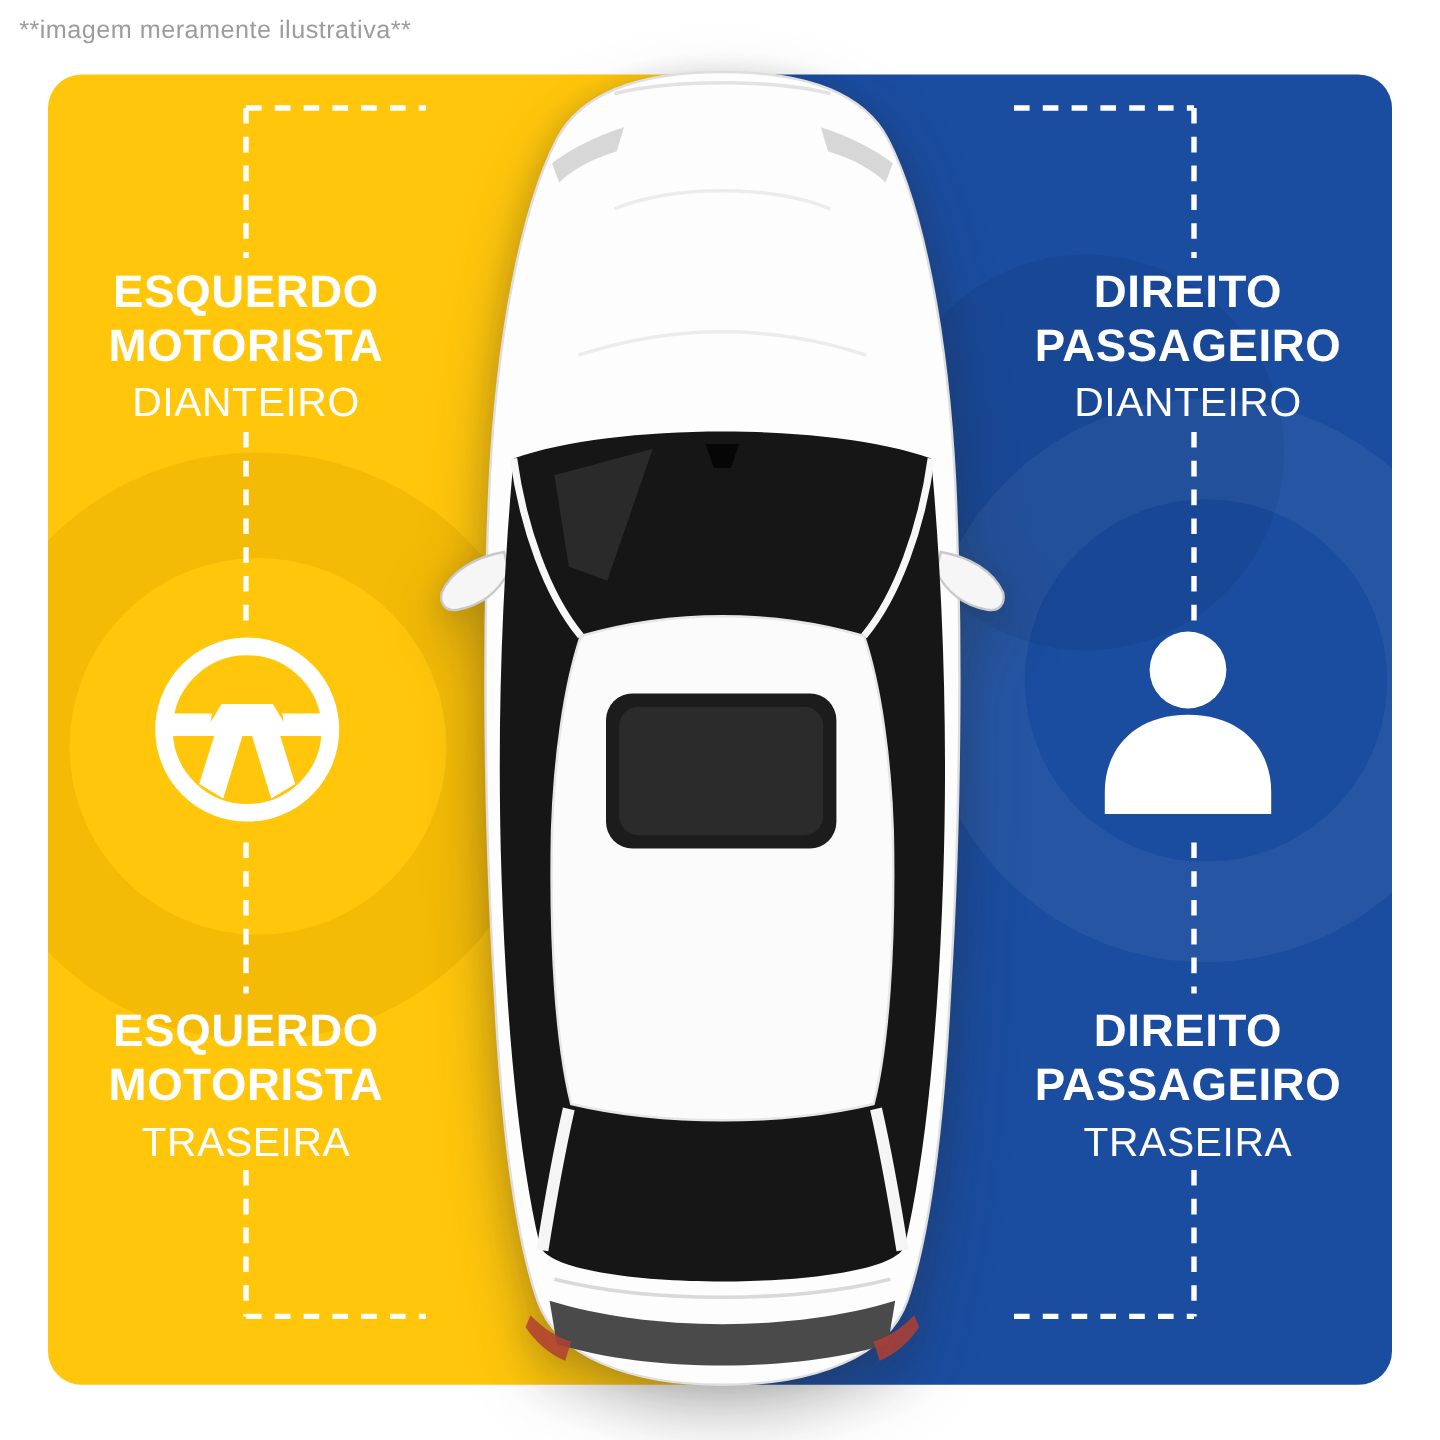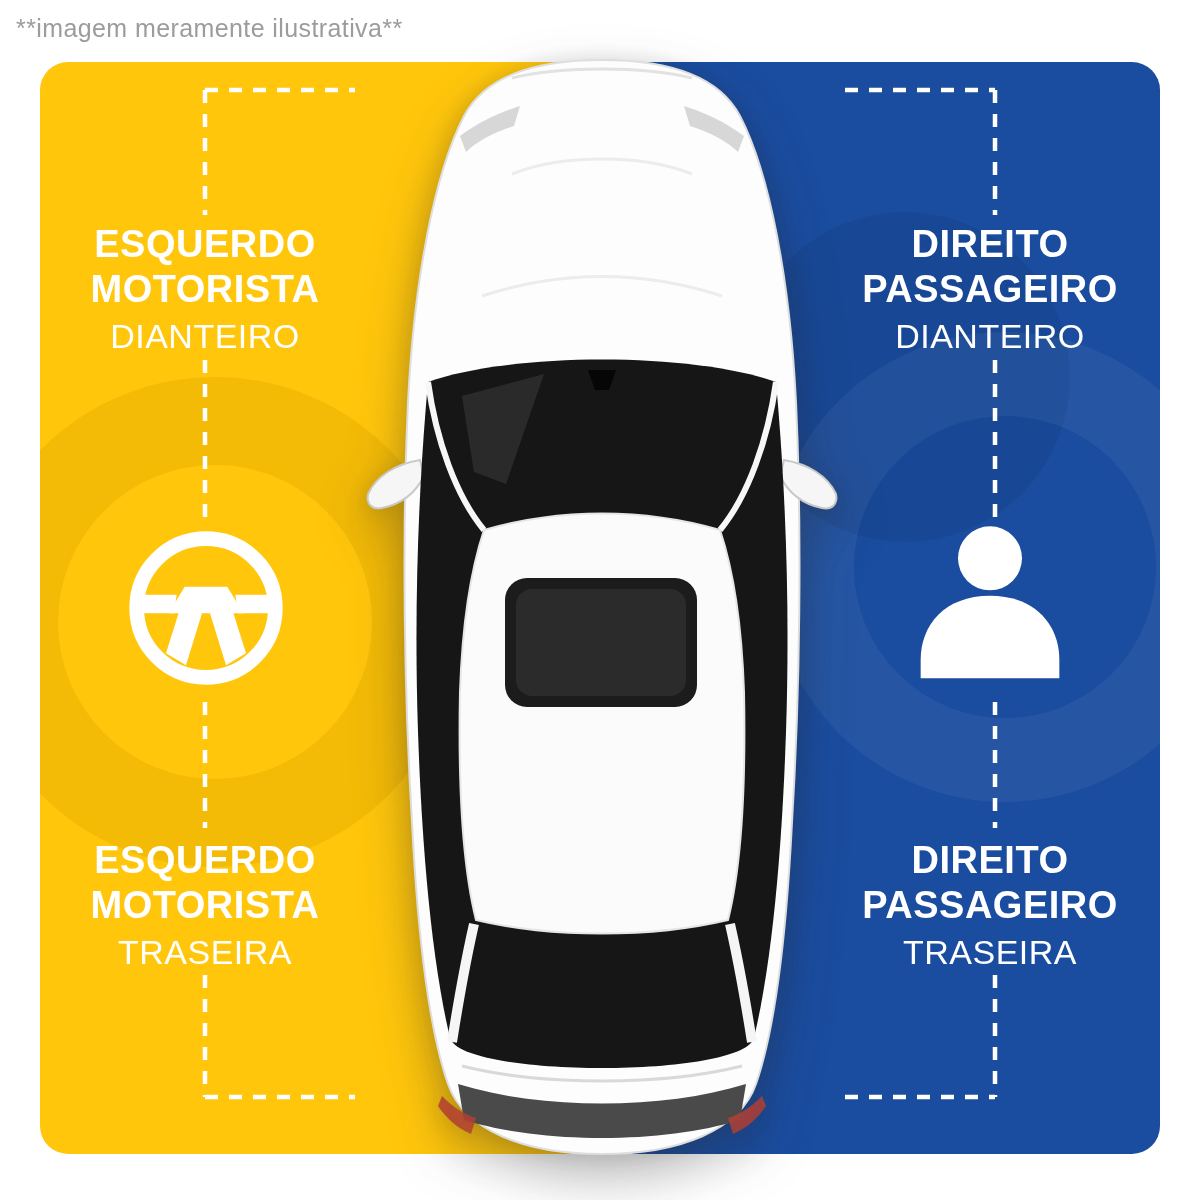--- a/index.html
+++ b/index.html
@@ -7,21 +7,21 @@
     --blue:#1A4C9F;
     --label:#FFFFFF;
     --gray:#9C9C9C;
   }
   *{margin:0;padding:0;box-sizing:border-box;}
   html,body{background:#ffffff;font-family:"Liberation Sans",sans-serif;}
   #stage{position:relative;width:1200px;height:1200px;background:#ffffff;overflow:hidden;}
 
   .disclaimer{
     position:absolute;left:16px;top:14px;
-    font-size:25px;color:var(--gray);letter-spacing:.4px;
+    font-size:21px;color:var(--gray);letter-spacing:.4px;
   }
 
   .panel{position:absolute;top:62px;height:1092px;width:560px;overflow:hidden;}
   .panel.yellow{left:40px;background:var(--yellow);border-radius:28px 0 0 28px;}
   .panel.blue{left:600px;background:var(--blue);border-radius:0 28px 28px 0;}
 
   .wm{position:absolute;border-radius:50%;}
   .wm-ring-y{left:-70px;top:315px;width:490px;height:490px;border:88px solid rgba(224,168,0,.38);}
   .wm-ring-b{left:170px;top:270px;width:470px;height:470px;border:84px solid rgba(255,255,255,.05);}
   .wm-blob-b{left:140px;top:150px;width:330px;height:330px;background:rgba(0,0,0,.06);}

